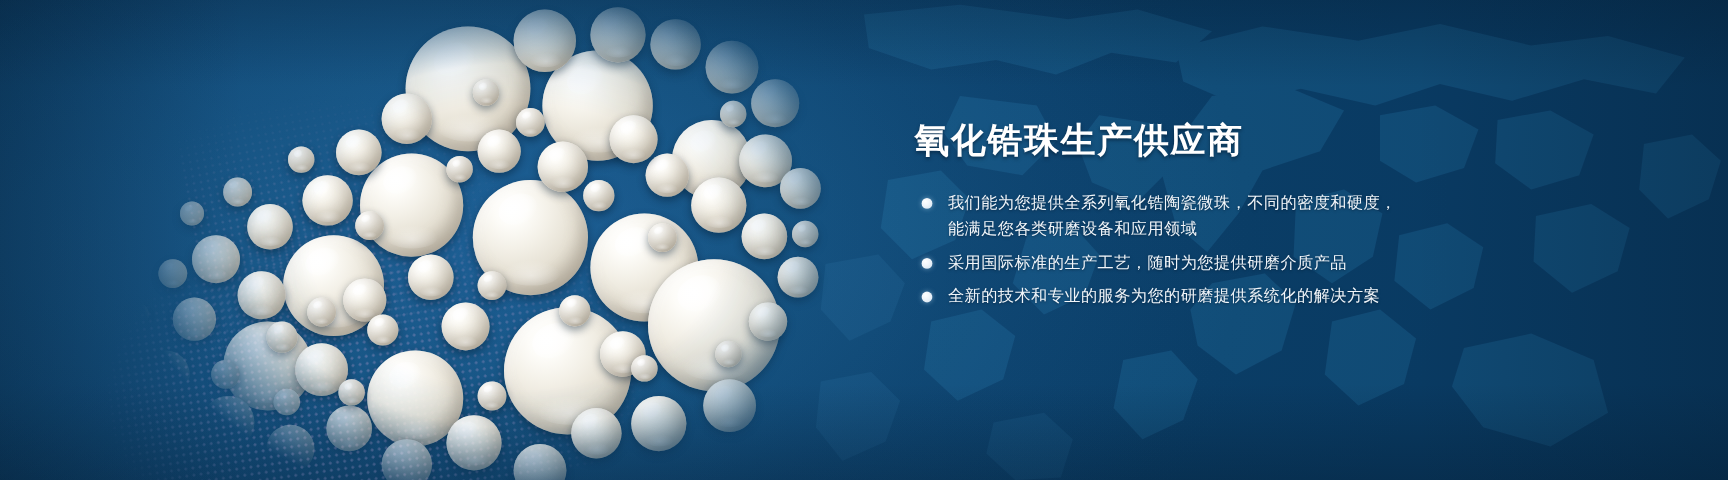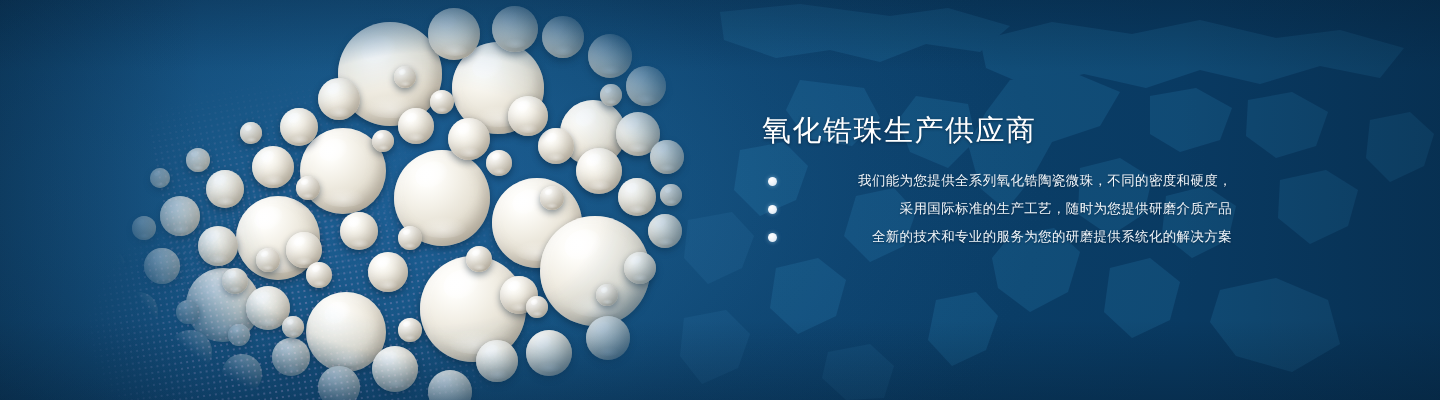--- a/index.html
+++ b/index.html
@@ -101,26 +101,25 @@
 
   
   .copy{
     position:absolute;
     left:762px; top:100px;
     width:470px;
   }
   .headline{
     color:#ffffff;
     font-size:29px;
-    font-weight:400;
+    font-weight:700;
     letter-spacing:1.5px;
     line-height:1.25;
     text-shadow:0 1px 3px rgba(2,20,38,.55);
     white-space:nowrap;
-    margin-top:12px;
   }
   .points{ margin-top:22px; }
   .point{
     position:relative;
     padding-left:28px;
     color:#f2f6fa;
     font-size:13.5px;
     line-height:22px;
     letter-spacing:.35px;
     text-shadow:0 1px 2px rgba(2,20,38,.50);
@@ -128,21 +127,21 @@
   }
   .point:last-child{ margin-bottom:0; }
   .dot{
     position:absolute;
     left:6px; top:7px;
     width:9px; height:9px;
     border-radius:50%;
     background:radial-gradient(circle at 36% 32%, #ffffff 0%, #eef4fa 45%, #cfe0ee 100%);
     box-shadow:0 0 4px rgba(180,215,240,.55);
   }
-  .point-line{ display:block;text-align:right; }
+  .point-line{ display:block; }
 </style>
 </head>
 <body>
 
 <div class="banner">
 
   <div class="bg-base"></div>
 
   <div class="world-map">
     <svg viewBox="0 0 760 400" preserveAspectRatio="none" aria-hidden="true">
@@ -259,20 +258,21 @@
   </div>
 
   <div class="copy">
     <div class="headline">氧化锆珠生产供应商</div>
 
     <div class="points">
 
       <div class="point">
         <span class="dot"></span>
         <span class="point-line">我们能为您提供全系列氧化锆陶瓷微珠，不同的密度和硬度，</span>
+        <span class="point-line">能满足您各类研磨设备和应用领域</span>
       </div>
 
       <div class="point">
         <span class="dot"></span>
         <span class="point-line">采用国际标准的生产工艺，随时为您提供研磨介质产品</span>
       </div>
 
       <div class="point">
         <span class="dot"></span>
         <span class="point-line">全新的技术和专业的服务为您的研磨提供系统化的解决方案</span>

